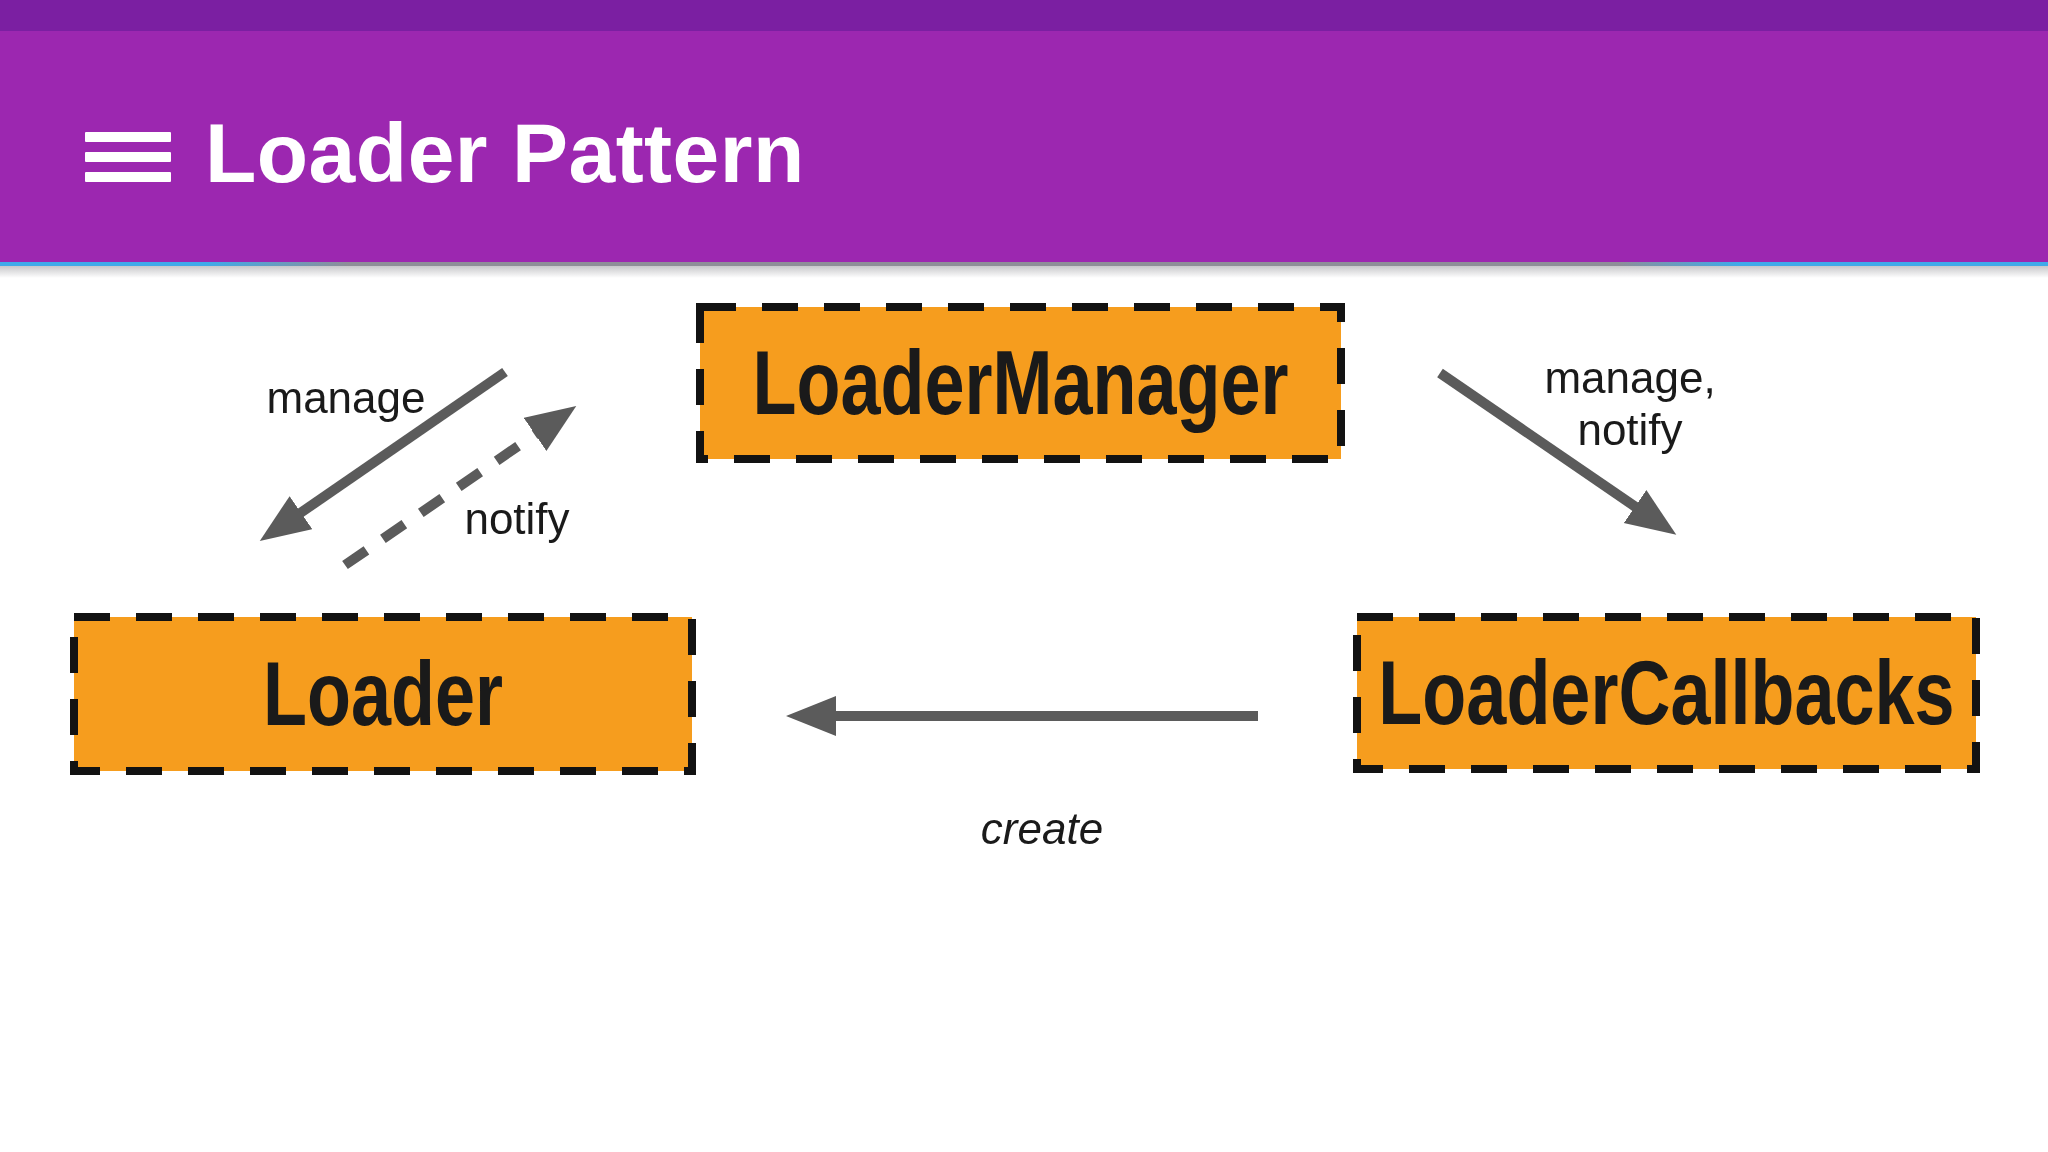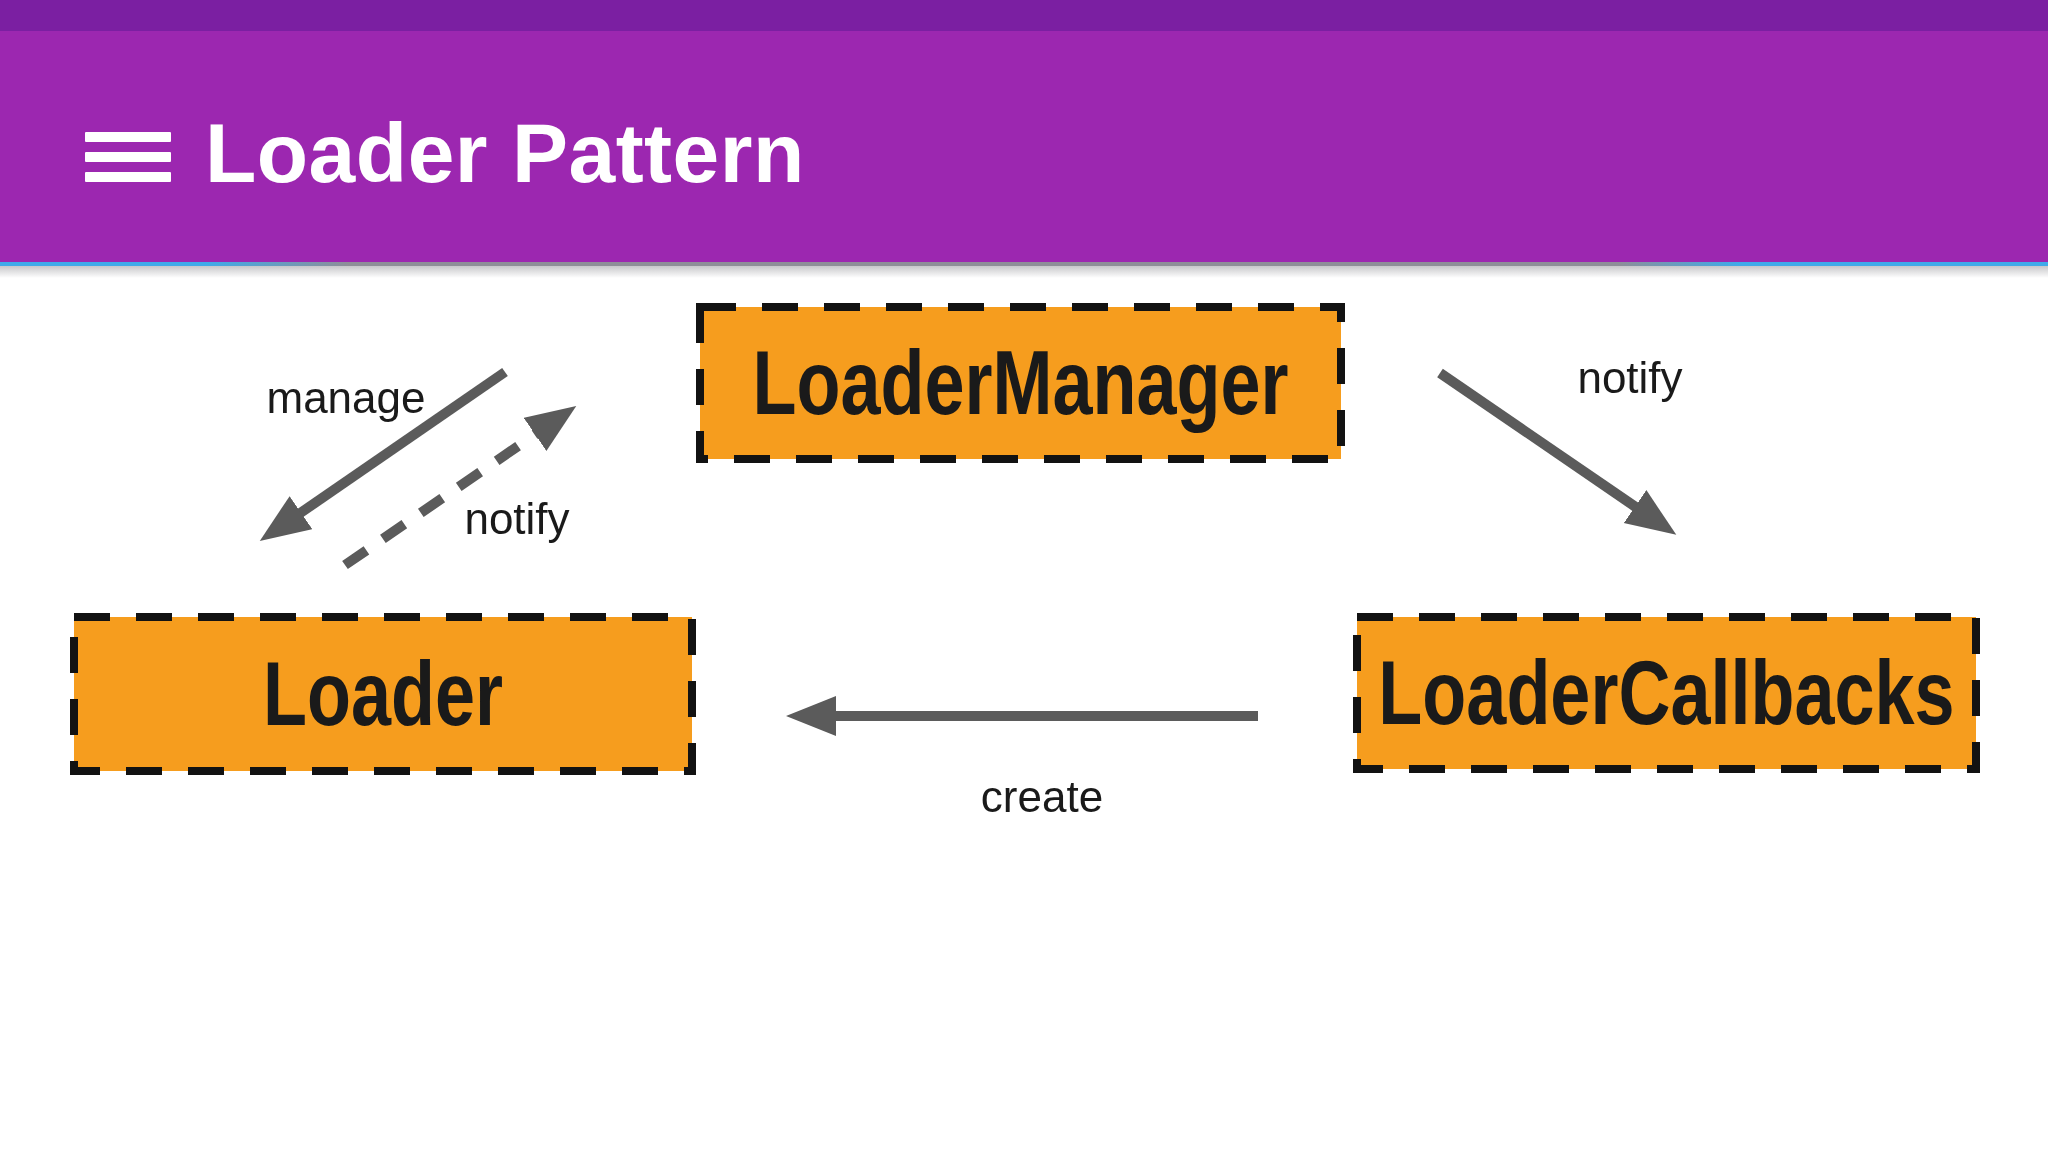--- a/index.html
+++ b/index.html
@@ -116,21 +116,21 @@
     font-size: 44px;
     line-height: 52px;
     color: var(--label-text, #1A1A1A);
     text-align: center;
     white-space: nowrap;
     pointer-events: none;
   }
   .lbl-manage  { left: 246px;  top: 372px; width: 200px; text-align: center; }
   .lbl-notify  { left: 417px;  top: 493px; width: 200px; }
   .lbl-manage-notify { left: 1480px; top: 352px; width: 300px; }
-  .lbl-create  { left: 942px;  top: 771px; width: 200px; }
+  .lbl-create  { left: 942px;  top: 803px; width: 200px; font-style: italic; }
 
   .node-label.manager   { left: 696px;  top: 303px; width: 649px; height: 160px; }
   .node-label.loader    { left: 70px;   top: 613px; width: 626px; height: 162px; }
   .node-label.callbacks { left: 1353px; top: 613px; width: 627px; height: 160px; }
 </style>
 </head>
 <body>
 
 <div class="screen">
 
@@ -151,20 +151,21 @@
     <line class="edge-line" x1="1258" y1="716" x2="830" y2="716" marker-end="url(#arrowhead)"></line>
   </svg>
 
   <div class="node-label manager">LoaderManager</div>
   <div class="node-label loader">Loader</div>
   <div class="node-label callbacks">LoaderCallbacks</div>
 
   <div class="edge-label lbl-manage">manage</div>
   <div class="edge-label lbl-notify">notify</div>
   <div class="edge-label lbl-manage-notify">
+    <div>manage,</div>
     <div>notify</div>
   </div>
   <div class="edge-label lbl-create">create</div>
 
   <div class="status-bar"></div>
   <header class="app-bar">
     <div class="hamburger">
       <span></span>
       <span></span>
       <span></span>

